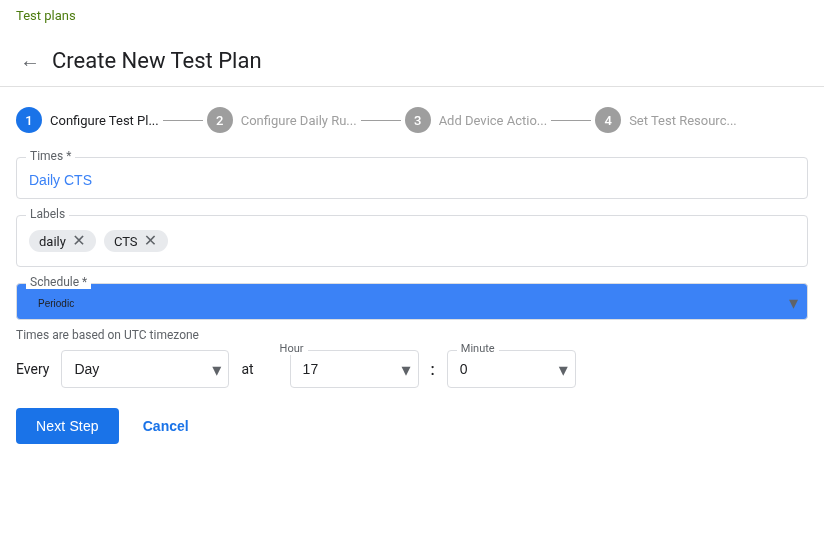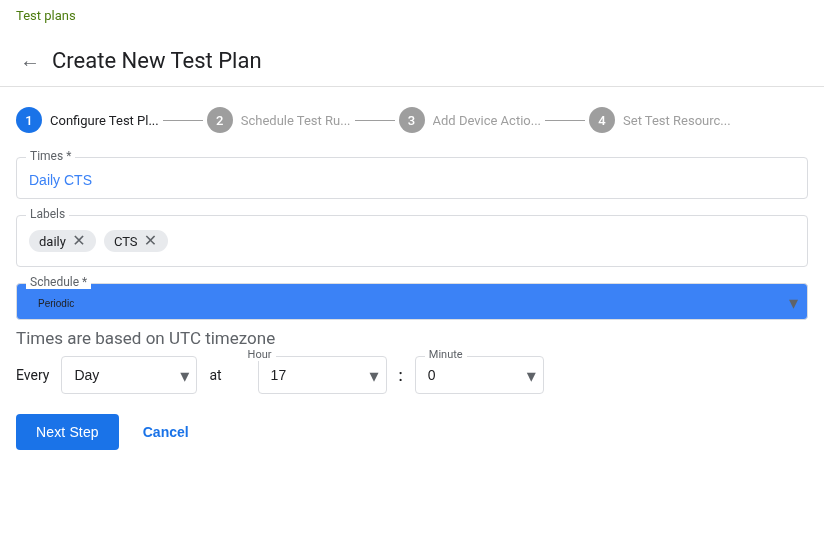--- a/index.html
+++ b/index.html
@@ -180,21 +180,21 @@
       position: absolute;
       right: 10px;
       top: 50%;
       transform: translateY(-50%);
       color: #5f6368;
       pointer-events: none;
       font-size: 18px;
     }
 
     .timezone-hint {
-      font-size: 17px;
+      font-size: 12px;
       color: #5f6368;
       margin-bottom: 8px;
       margin-top: -8px;
     }
 
     
     .periodic-row {
       display: flex;
       align-items: center;
       gap: 12px;
@@ -211,21 +211,21 @@
       border: 1px solid #dadce0;
       border-radius: 4px;
       padding: 10px 32px 10px 12px;
       font-size: 14px;
       color: #202124;
       appearance: none;
       background: #fff;
       outline: none;
       cursor: pointer;
     }
-    .small-select.wide { width: 136px; }
+    .small-select.wide { width: 168px; }
     .small-select.medium { width: 129px; }
     .small-select-wrapper .chevron {
       position: absolute;
       right: 8px;
       top: 50%;
       transform: translateY(-50%);
       color: #5f6368;
       pointer-events: none;
       font-size: 18px;
     }
@@ -289,21 +289,21 @@
 <div class="content">
 
   <div class="stepper">
     <div class="step-item">
       <div class="step-circle active">1</div>
       <span class="step-label">Configure Test Pl...</span>
     </div>
     <div class="step-connector"></div>
     <div class="step-item">
       <div class="step-circle inactive">2</div>
-      <span class="step-label inactive">Schedule Test Ru...</span>
+      <span class="step-label inactive">Configure Daily Ru...</span>
     </div>
     <div class="step-connector"></div>
     <div class="step-item">
       <div class="step-circle inactive">3</div>
       <span class="step-label inactive">Add Device Actio...</span>
     </div>
     <div class="step-connector"></div>
     <div class="step-item">
       <div class="step-circle inactive">4</div>
       <span class="step-label inactive">Set Test Resourc...</span>

